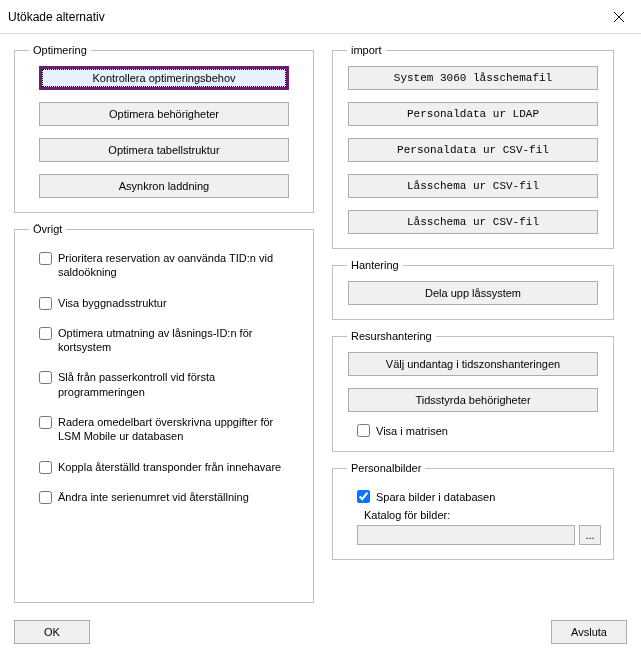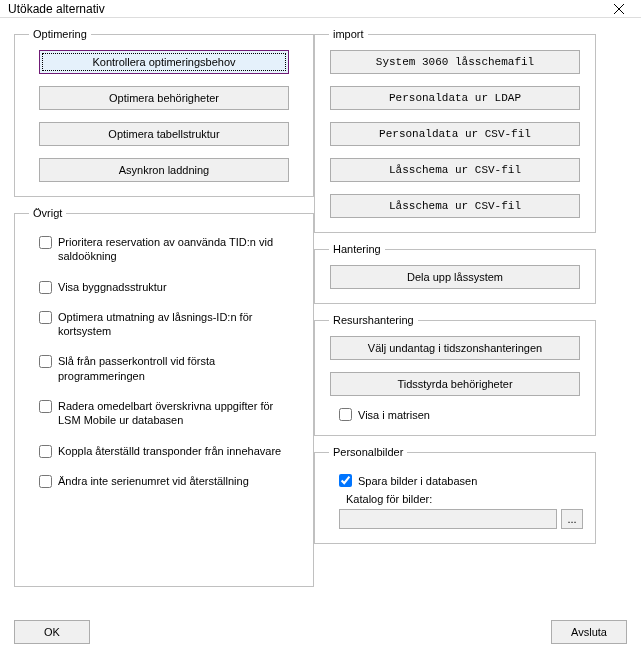--- a/index.html
+++ b/index.html
@@ -6,41 +6,42 @@
 body {
   font-family: "Segoe UI", Tahoma, sans-serif;
   font-size: 11px;
   background: #fff;
   color: #000;
   width: 641px;
   height: 658px;
   overflow: hidden;
 }
 .titlebar {
-  height: 18px;
+  height: 34px;
   background: #fff;
   border-bottom: 1px solid #ddd;
   display: flex;
   align-items: center;
   padding: 0 4px 0 8px;
   justify-content: space-between;
 }
 .titlebar span { font-size: 12px; }
 .close-btn {
   width: 36px;
   height: 22px;
   display: flex;
   align-items: center;
   justify-content: center;
   cursor: pointer;
 }
 .close-btn svg { width: 10px; height: 10px; }
 .content {
   padding: 10px 14px 14px 14px;
   display: flex;
+  gap: 18px;
 }
 .col { display: flex; flex-direction: column; }
 .col-left { width: 300px; }
 .col-right { width: 282px; }
 fieldset {
   border: 1px solid #c0c0c0;
   padding: 10px 10px 12px 10px;
   margin-bottom: 10px;
   position: relative;
 }
@@ -56,21 +57,21 @@
   margin: 0 auto 12px auto;
   background: #f0f0f0;
   border: 1px solid #adadad;
   font-family: inherit;
   font-size: 11px;
   cursor: pointer;
   outline: none;
 }
 .btn:last-child { margin-bottom: 2px; }
 .btn.focused {
-  border: 1px solid #701a75;
+  border: 3px solid #701a75;
   outline: 1px dotted #000;
   outline-offset: -4px;
   background: #e5f1fb;
 }
 .checkbox-row {
   display: flex;
   align-items: flex-start;
   margin: 6px 0 16px 14px;
   gap: 6px;
   line-height: 1.3;

